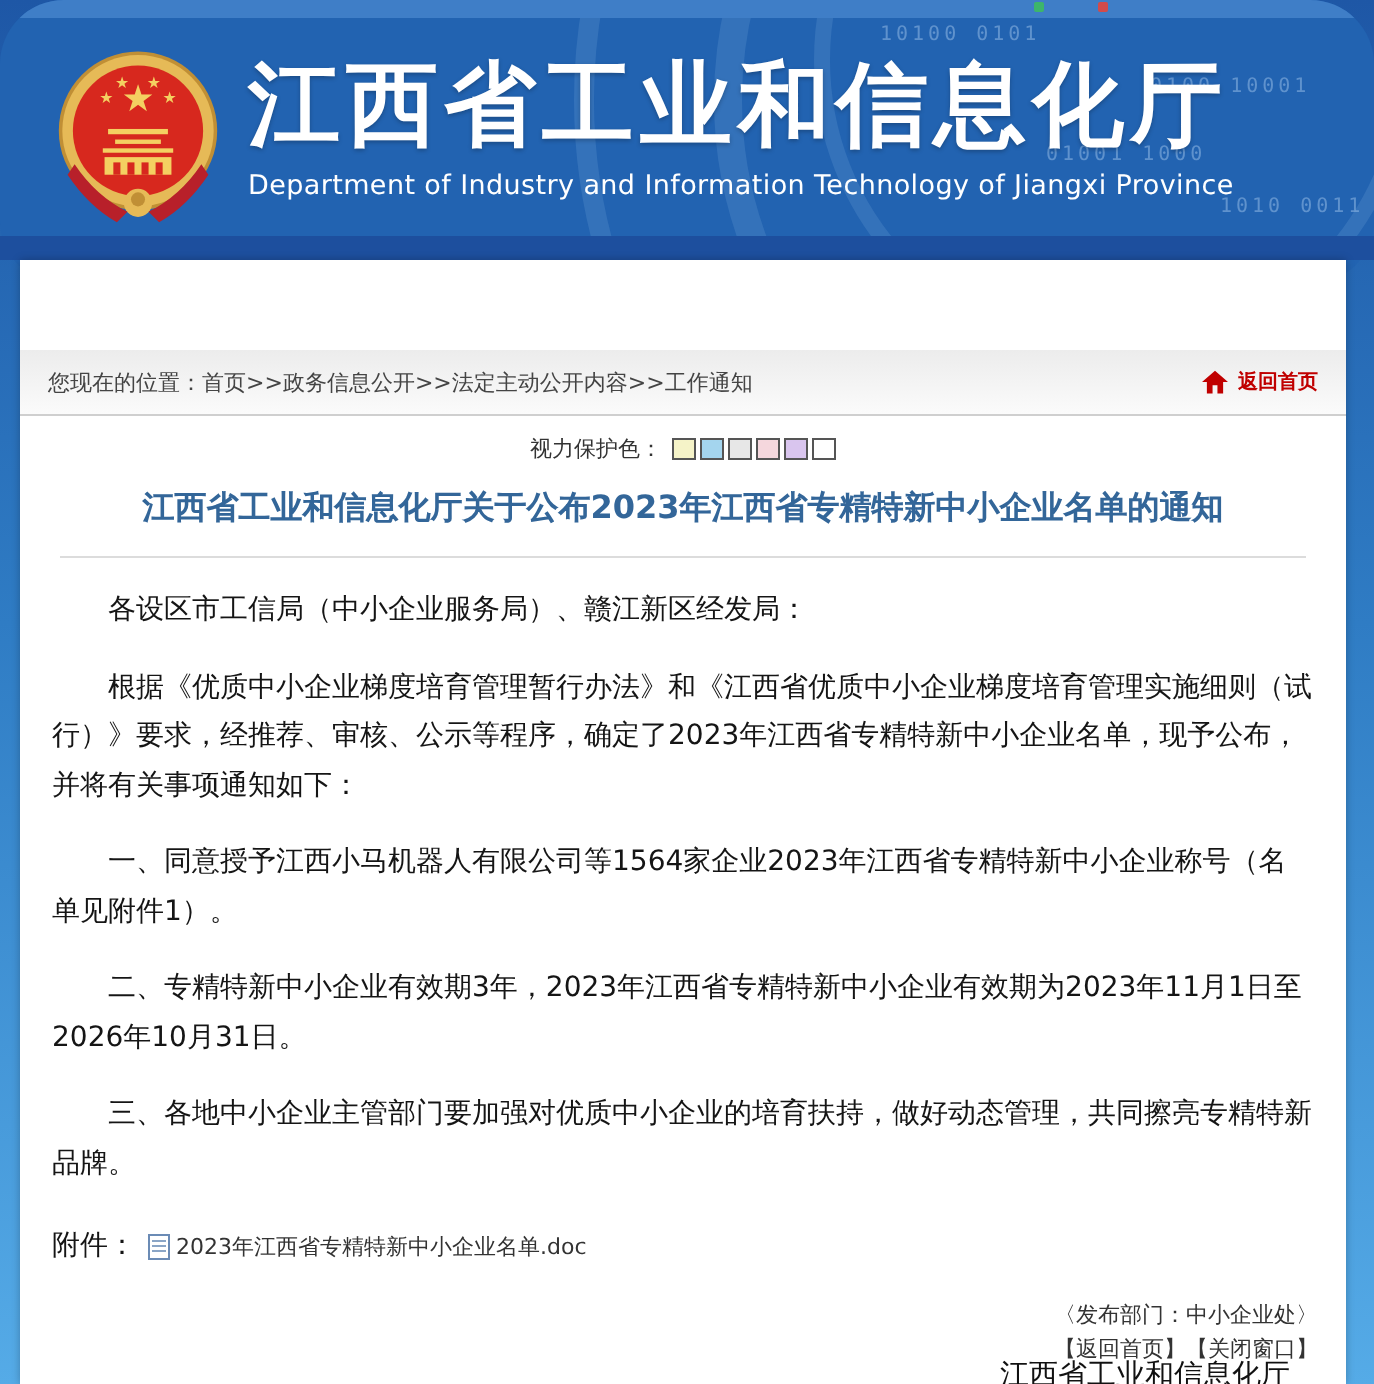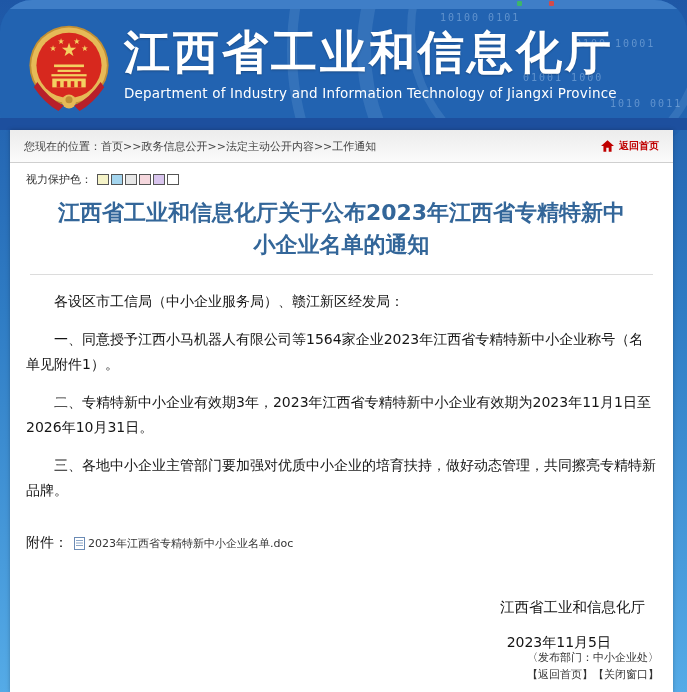--- a/index.html
+++ b/index.html
@@ -34,41 +34,41 @@
   .site-subtitle { font-size:13.5px; color:#ffffff; margin-top:7px; letter-spacing:.2px; }
 
   .dark-bar { position:absolute; top:118px; left:0; width:687px; height:12px; background:#1d4f9e; }
 
   
   .content-wrap { position:absolute; top:130px; left:10px; width:663px; bottom:0;
                   background:#ffffff; box-shadow:0 0 4px rgba(0,0,0,.25); }
 
   .breadcrumb-bar { height:27px; background:linear-gradient(#ececec,#fbfbfb);
                     border-bottom:1px solid #cfcfcf; display:flex; align-items:center;
-                    justify-content:space-between; padding:16px 14px; }
+                    justify-content:space-between; padding:16px 14px;margin-top:45px; }
   .breadcrumb { font-size:11px; color:#444; }
   .breadcrumb a { color:#444; text-decoration:none; cursor:pointer; }
   .home-link { display:flex; align-items:center; gap:5px; }
   .home-link a { color:#c00000; font-size:10px; font-weight:bold; text-decoration:none; cursor:pointer; }
 
   .doc-area { position:relative; padding:0 16px; }
 
-  .eyecare { display:flex; justify-content:flex-start; align-items:center; gap:2px;
+  .eyecare { display:flex; justify-content:center; align-items:center; gap:2px;
              margin-top:9px; font-size:11px; color:#333; }
   .eyecare .lbl { margin-right:3px; }
   .swatch { width:12px; height:11px; border:1px solid #555; display:inline-block; cursor:pointer; }
 
-  .doc-title { font-size:22px; font-weight:bold; color:#336699; text-align:center;
+  .doc-title { font-size:16px; font-weight:bold; color:#336699; text-align:center;
                margin:10px 24px 0; line-height:1.45; }
   .divider { border:none; border-top:1px solid #dcdcdc; margin:13px 4px 0; }
 
   .body-text { font-size:14px; color:#151515; }
   .body-text p { text-indent:2em; line-height:1.75; margin-top:14px; }
 
-  .attachment { margin-top:32px; display:flex; align-items:center; font-size:14px; color:#151515; }
+  .attachment { margin-top:20px; display:flex; align-items:center; font-size:14px; color:#151515; }
   .attachment .doc-icon { margin:0 3px 0 6px; display:inline-flex; }
   .attachment a { font-size:11px; color:#333; text-decoration:none; cursor:pointer; }
 
   .signature { text-align:right; padding-right:12px; margin-top:46px; font-size:14.5px; color:#111; }
   .doc-date  { text-align:right; padding-right:46px; margin-top:17px; font-size:14px; color:#111; }
 
   .footer-meta { position:absolute; right:14px; bottom:8px; text-align:right;
                  font-size:11px; color:#333; line-height:1.6;margin-top:11px; }
   .footer-meta a { color:#333; text-decoration:none; cursor:pointer; }
 </style>
@@ -148,20 +148,21 @@
         <span class="swatch" style="background-color: rgb(245, 215, 221);"></span>
         <span class="swatch" style="background-color: rgb(217, 197, 238);"></span>
         <span class="swatch" style="background-color: rgb(255, 255, 255);"></span>
       </div>
 
       <h2 class="doc-title">江西省工业和信息化厅关于公布2023年江西省专精特新中小企业名单的通知</h2>
       <hr class="divider">
 
       <div class="body-text">
         <p>各设区市工信局（中小企业服务局）、赣江新区经发局：</p>
+        <p>根据《优质中小企业梯度培育管理暂行办法》和《江西省优质中小企业梯度培育管理实施细则（试行）》要求，经推荐、审核、公示等程序，确定了2023年江西省专精特新中小企业名单，现予公布，并将有关事项通知如下：</p>
         <p>一、同意授予江西小马机器人有限公司等1564家企业2023年江西省专精特新中小企业称号（名单见附件1）。</p>
         <p>二、专精特新中小企业有效期3年，2023年江西省专精特新中小企业有效期为2023年11月1日至2026年10月31日。</p>
         <p>三、各地中小企业主管部门要加强对优质中小企业的培育扶持，做好动态管理，共同擦亮专精特新品牌。</p>
       </div>
 
       <div class="attachment">
         <span>附件：</span>
         <span class="doc-icon">
           <svg width="11" height="13" viewBox="0 0 11 13">
             <rect x="0.5" y="0.5" width="10" height="12" fill="#ffffff" stroke="#6b8bb5"></rect>

